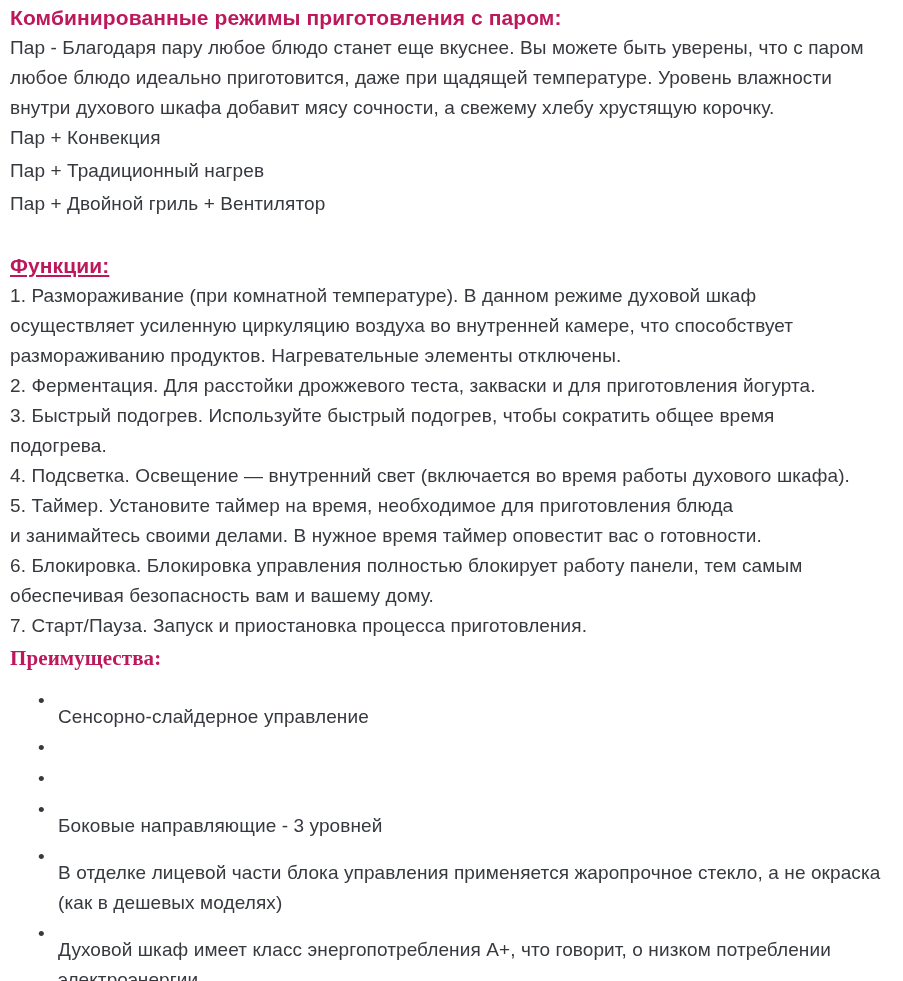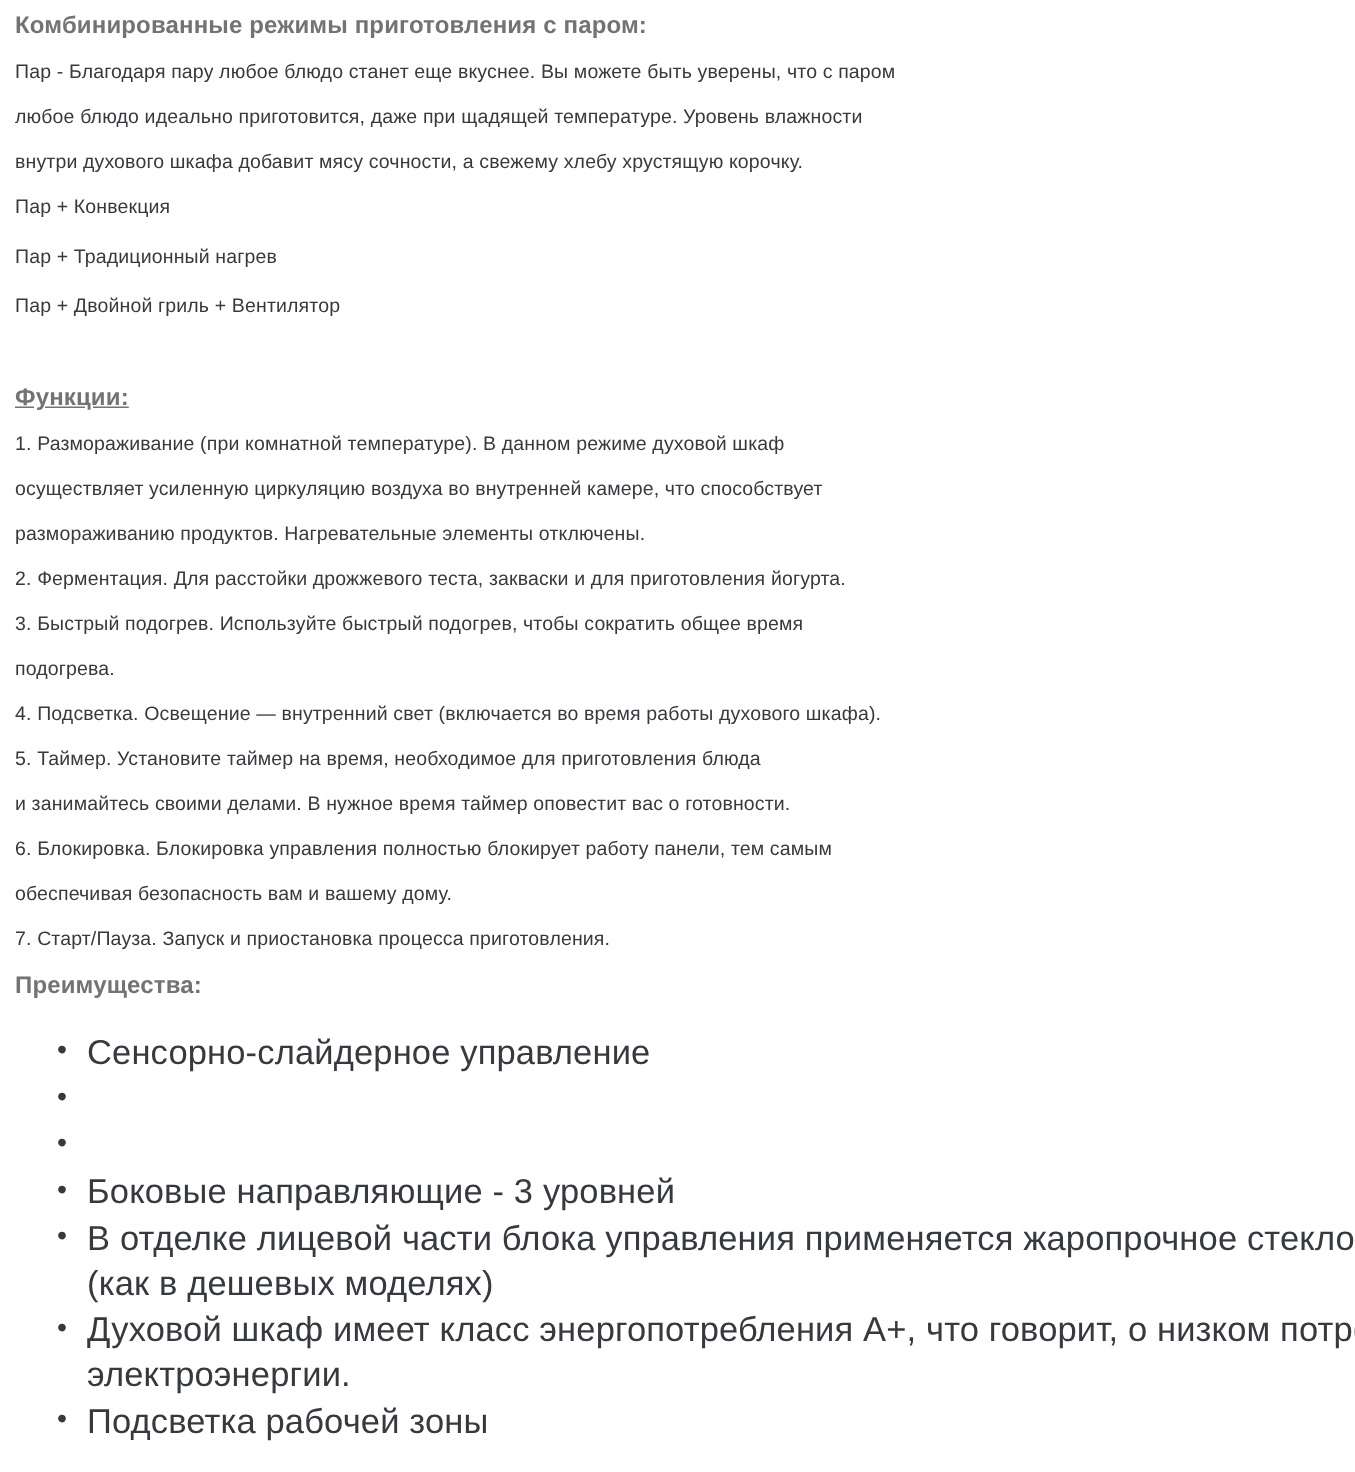--- a/index.html
+++ b/index.html
@@ -11,37 +11,38 @@
     height: 981px;
     overflow: hidden;
     background: #ffffff;
     font-family: "Liberation Sans", sans-serif;
     color: #36393e;
   }
   .content {
     padding: 3px 0 0 10px;
   }
   .heading {
-    font-size: 16px;
+    font-size: 21px;
     font-weight: 700;
     line-height: 30px;
-    color: #737373;
+    color: #be185d;
     margin: 0;
     letter-spacing: 0.1px;
     white-space: pre;
   }
   .heading.gap-above {
     margin-top: 32px;
     text-decoration: underline;
   }
   .heading.gap-small {
     margin-top: 2px;
+    font-family: Liberation Serif, serif;
   }
   .text {
-    font-size: 13px;
+    font-size: 19px;
     line-height: 30px;
     margin: 0;
     letter-spacing: 0.1px;
     white-space: pre;
   }
   .mode + .mode {
     margin-top: 3px;
   }
   .functions-list .text {
     margin: 0;
@@ -61,24 +62,25 @@
     flex: 0 0 24px;
     width: 24px;
     font-size: 19px;
     line-height: 30px;
     color: #36393e;
     text-align: left;
     padding-left: 4px;
     box-sizing: border-box;
   }
   ul.advantages li .adv-text {
-    font-size: 23px;
+    font-size: 19px;
     line-height: 30px;
     letter-spacing: 0.1px;
     white-space: pre;
+    margin-top: 16px;
   }
 </style>
 </head>
 <body style="background: rgb(255, 255, 255); color: rgb(54, 57, 62);">
 
 <main class="content">
 
   <h2 class="heading">Комбинированные режимы приготовления с паром:</h2>
 
   <p class="text">Пар - Благодаря пару любое блюдо станет еще вкуснее. Вы можете быть уверены, что с паром

